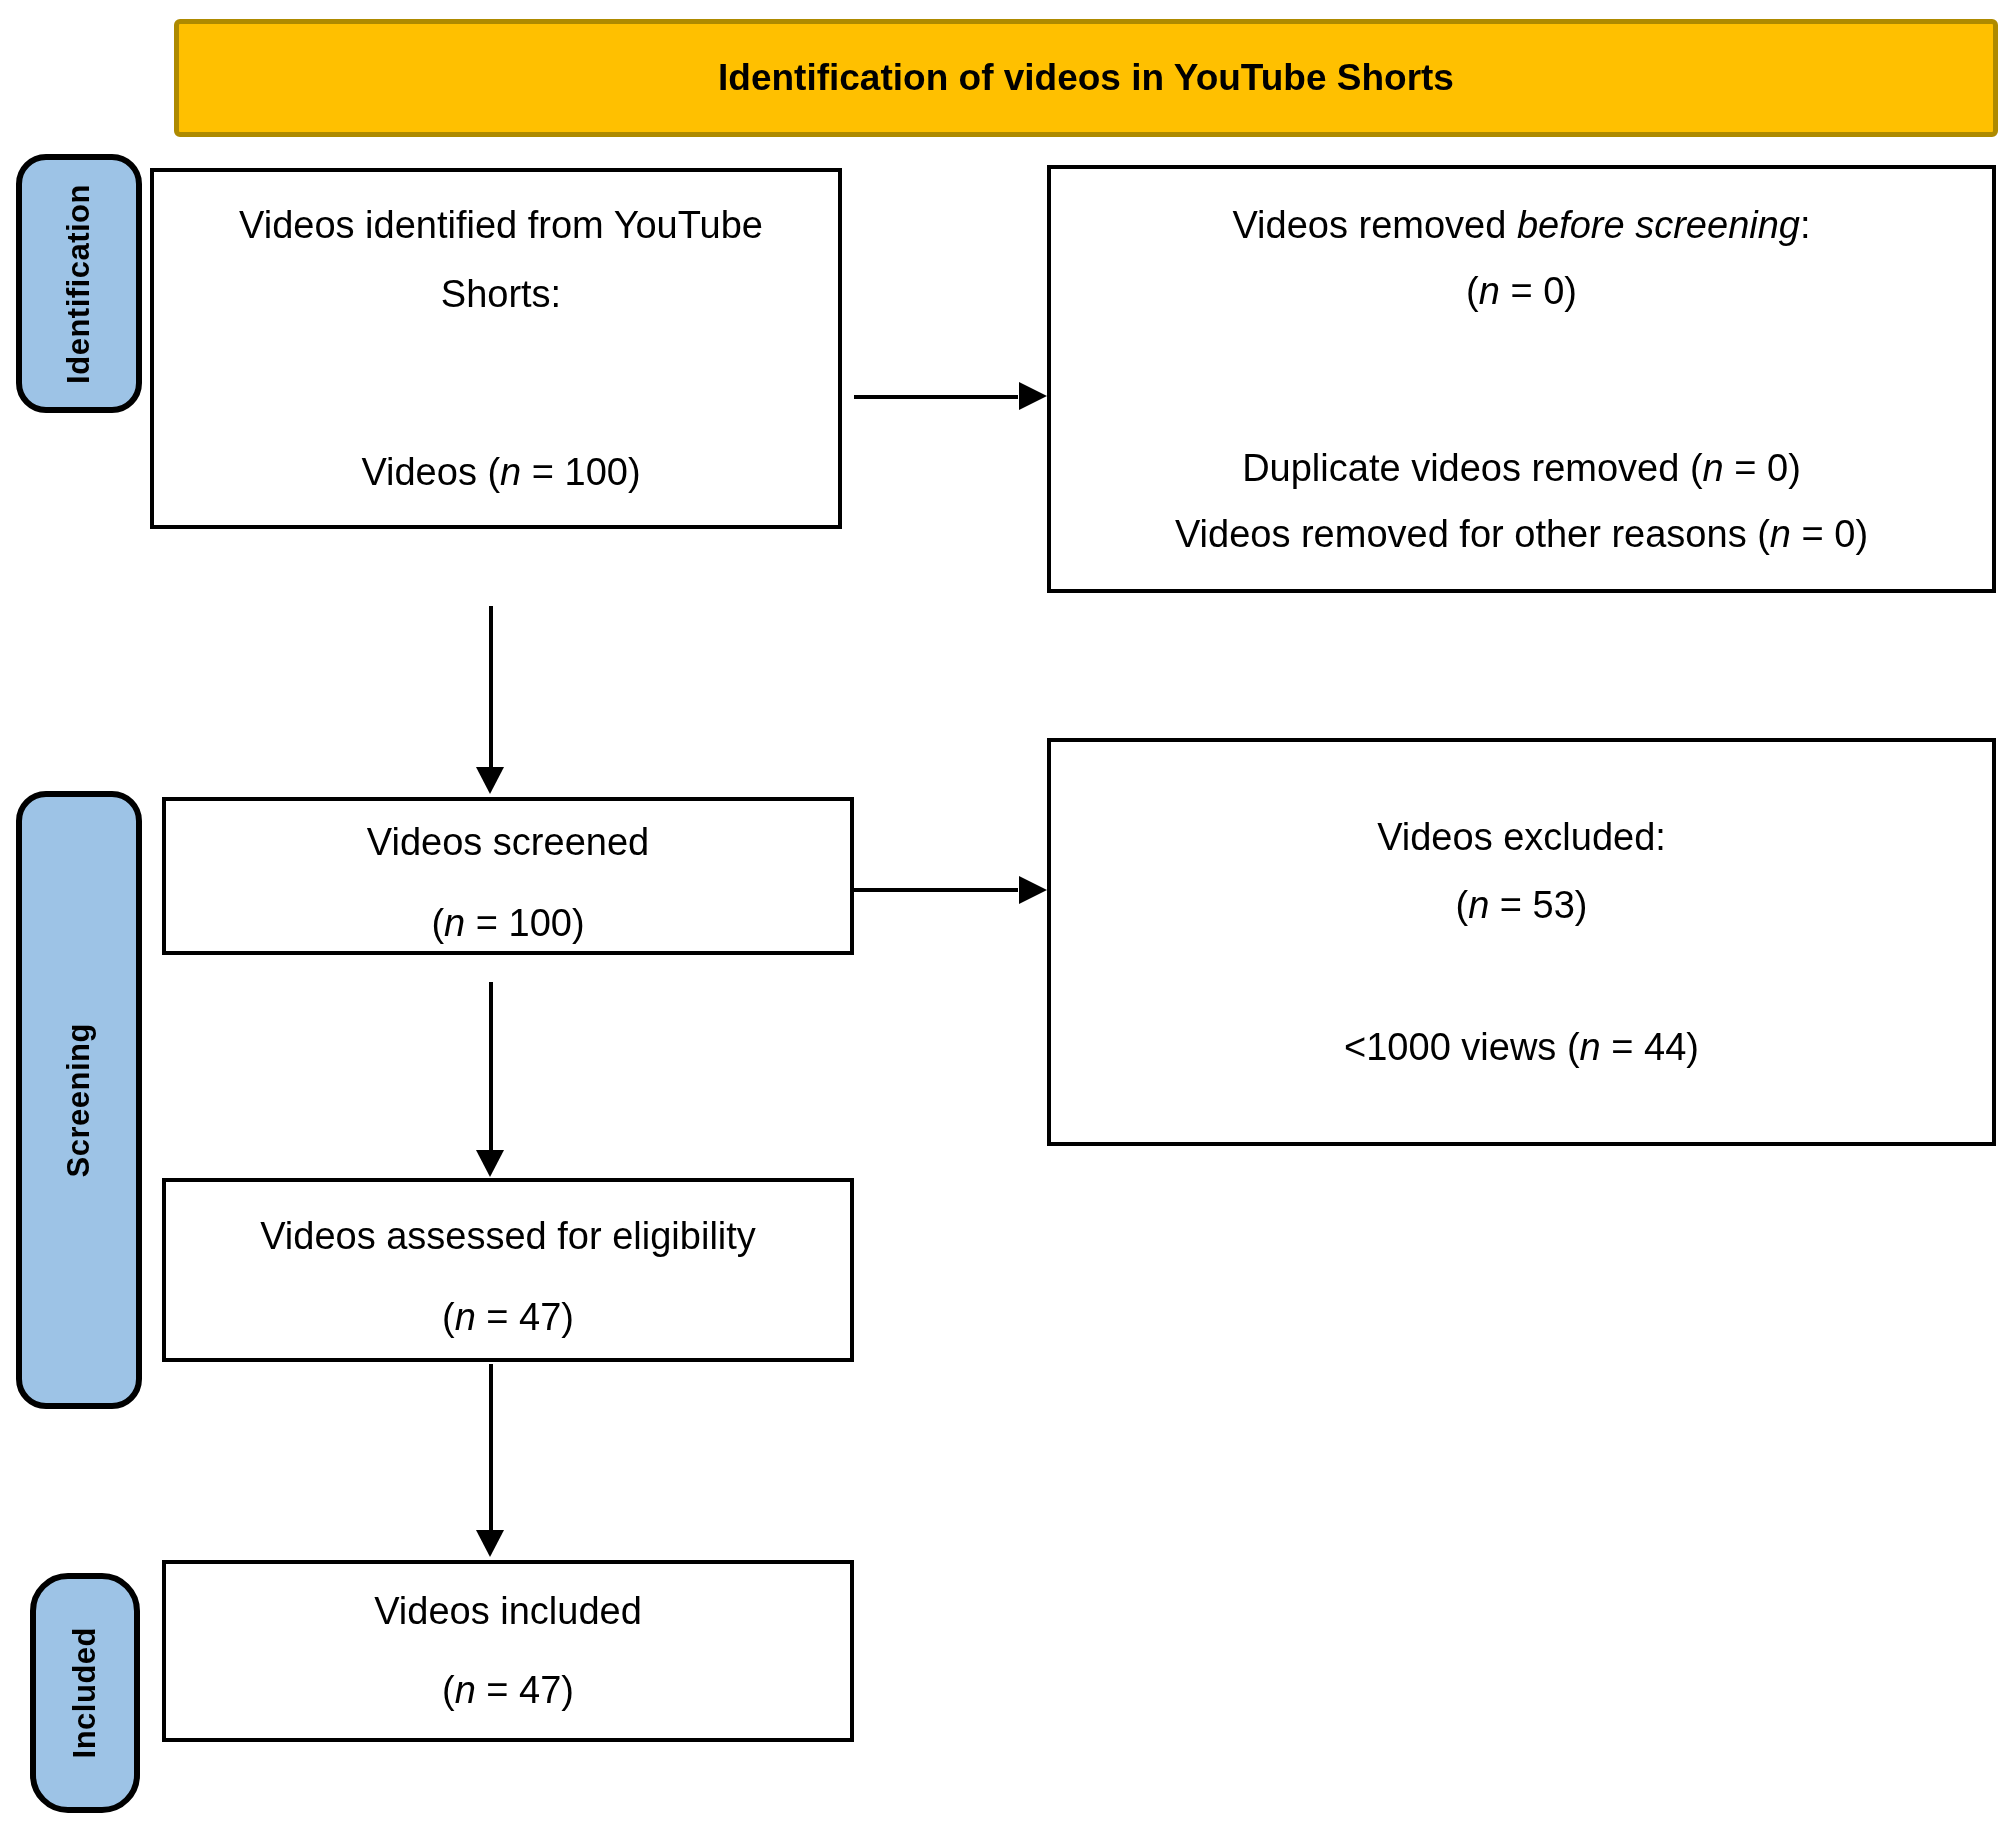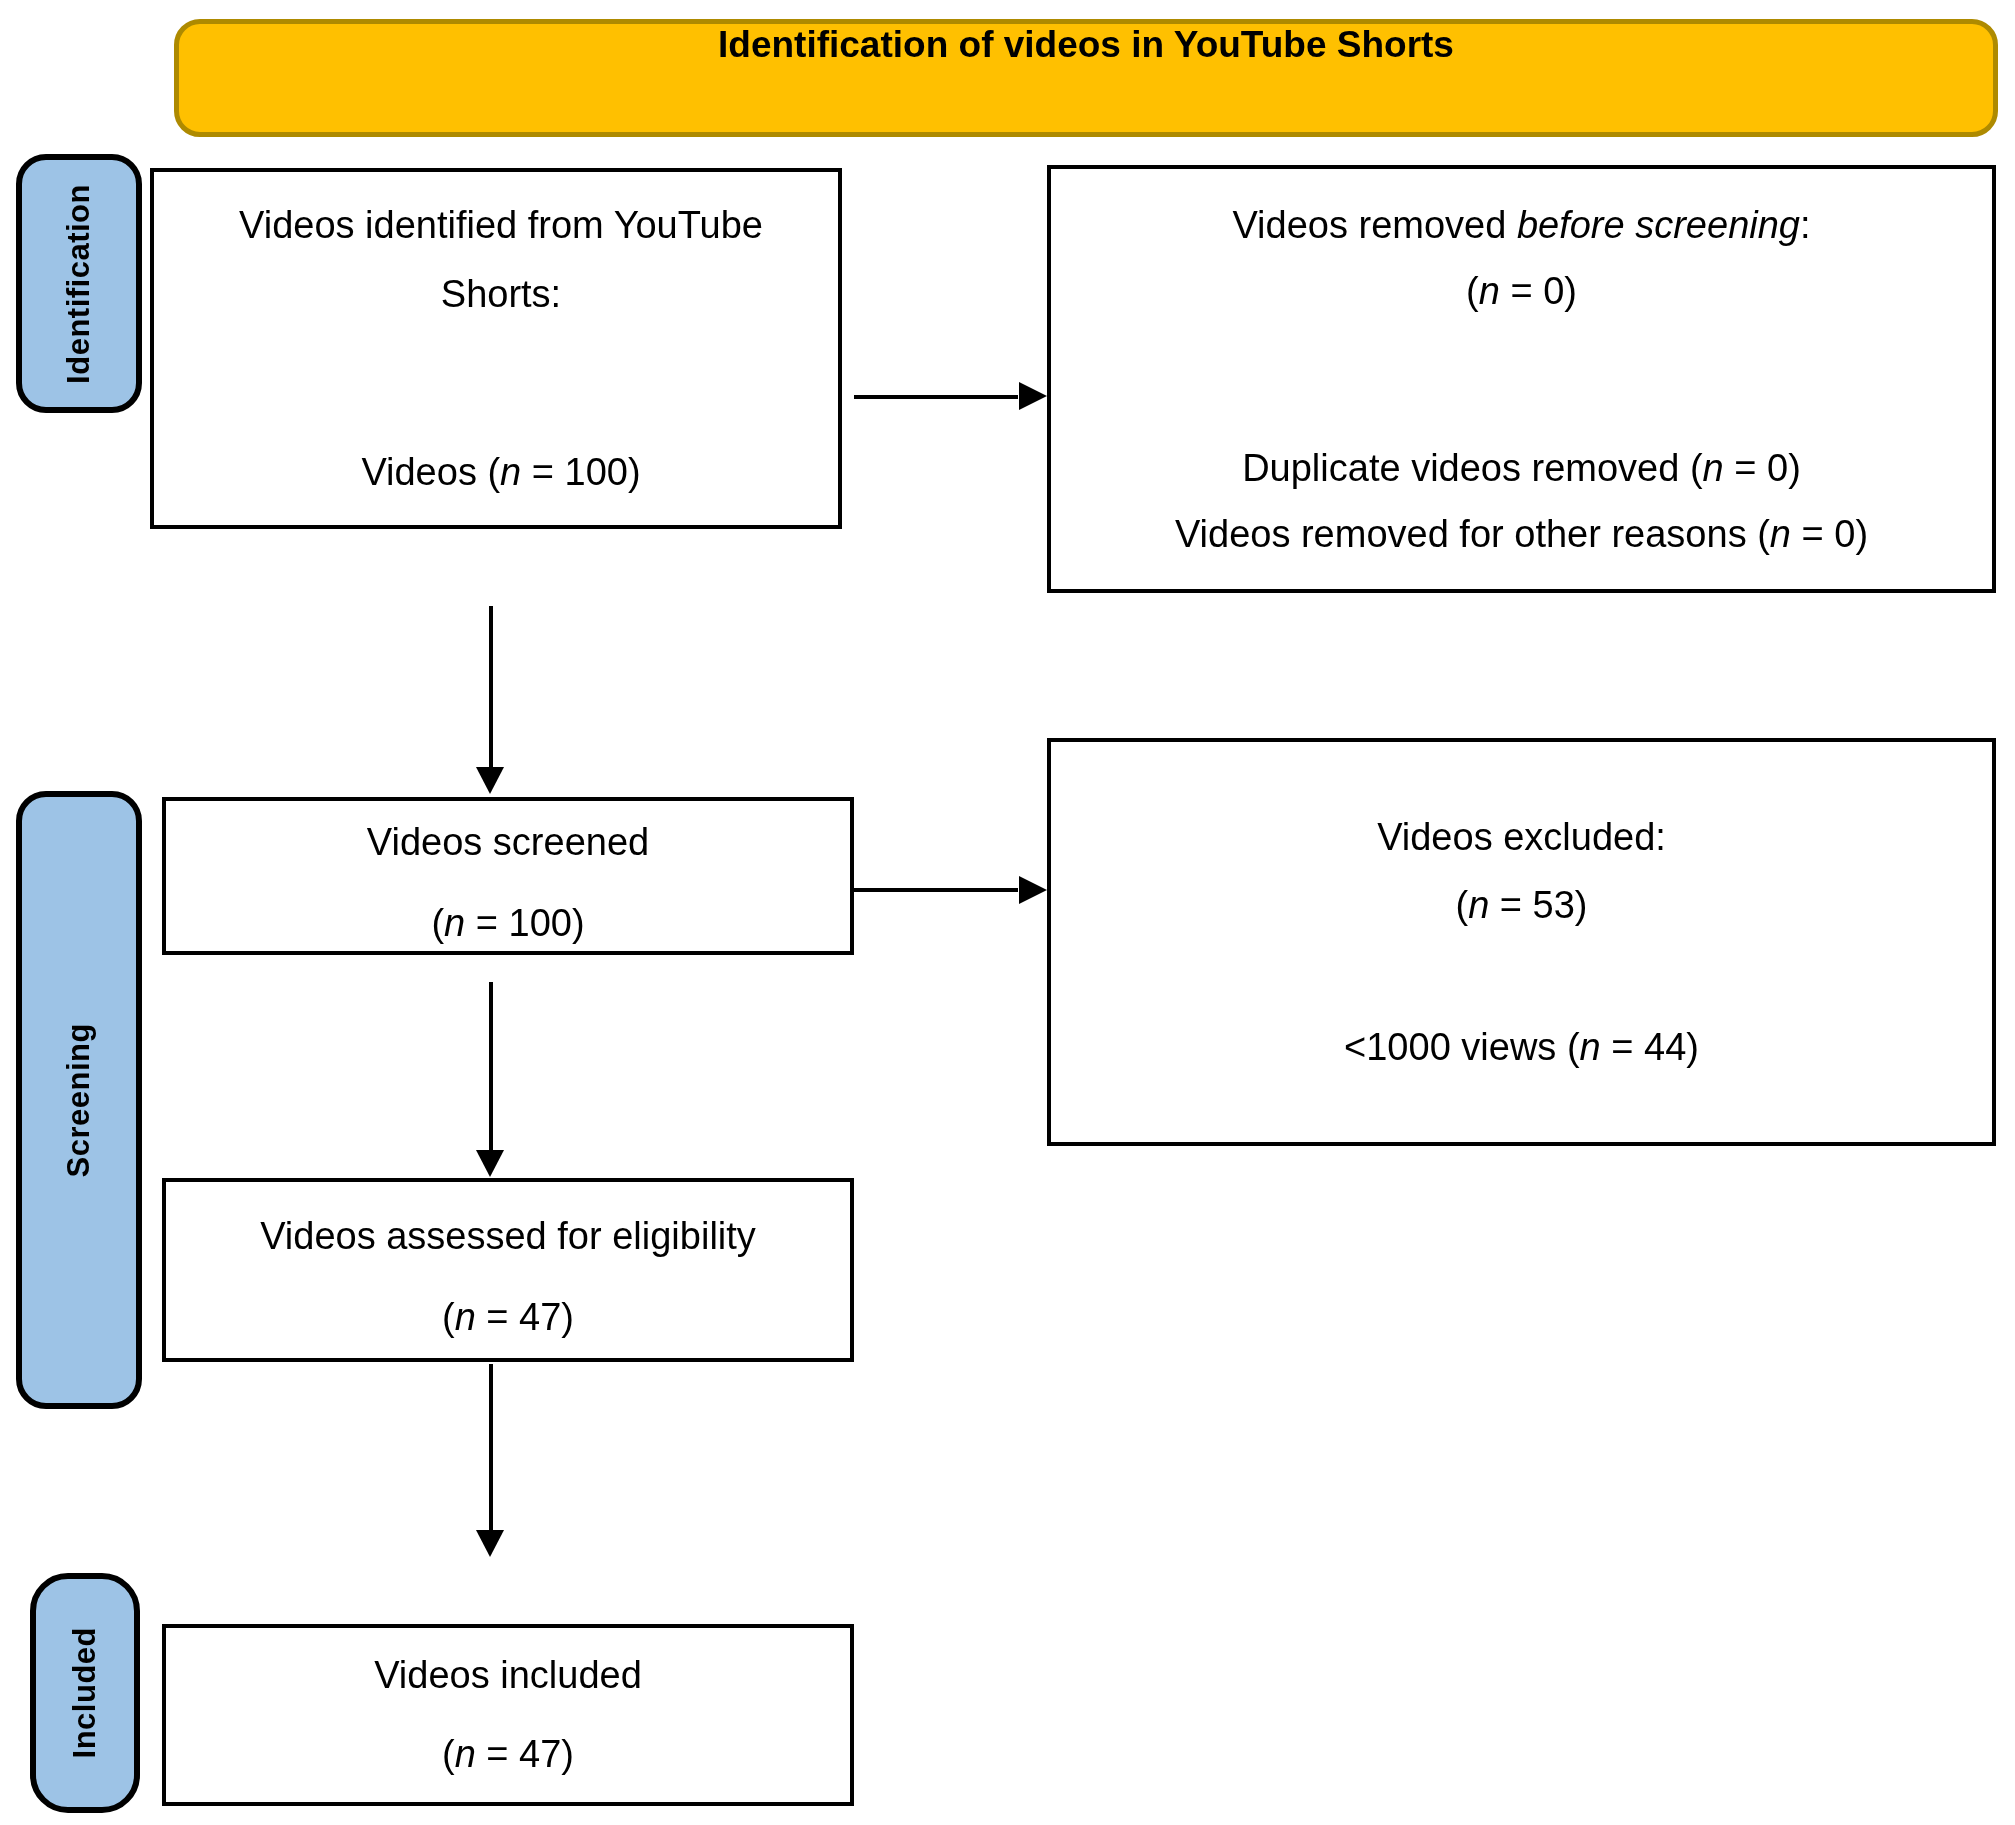--- a/index.html
+++ b/index.html
@@ -15,22 +15,22 @@
     font-family: "Liberation Sans", "DejaVu Sans", sans-serif;
     color: #000;
   }
   .canvas { position: relative; width: 2015px; height: 1825px; background: #fff; overflow: hidden; }
 
   
   .banner {
     position: absolute; left: 174px; top: 19.4px; width: 1824px; height: 118px;
     background: var(--banner-fill);
     border: 5.2px solid var(--banner-border);
-    border-radius: 26px;
-    display: flex; align-items: flex-start; justify-content: center;
+    border-radius: 6px;
+    display: flex; align-items: center; justify-content: center;
     font-weight: bold; font-size: 37px;
   }
 
   
   .stage {
     position: absolute;
     background: var(--stage-fill);
     border: 6.8px solid var(--line-color);
     border-radius: 30px;
     display: flex; align-items: center; justify-content: center;
@@ -70,21 +70,21 @@
   .box-screened { left: 162px;  top: 797px; width: 692px; height: 158px; padding-top: 13px; }
   .box-screened .ln { line-height: 81px; }
 
   .box-excluded { left: 1047px; top: 738px; width: 949px; height: 408px; }
   .box-excluded .ln { line-height: 68px; }
   .box-excluded .detail-first { margin-top: 74px; text-align: right; }
 
   .box-assessed { left: 162px;  top: 1178px; width: 692px; height: 184px; padding-top: 13px; }
   .box-assessed .ln { line-height: 81px; }
 
-  .box-included { left: 162px;  top: 1624px; width: 692px; height: 182px; }
+  .box-included { left: 162px;  top: 1560px; width: 692px; height: 182px; }
   .box-included .ln { line-height: 79px; }
 
   
   .hline { position: absolute; height: 3.7px; background: var(--line-color); }
   .vline { position: absolute; width: 3.7px;  background: var(--line-color); }
   .head-right {
     position: absolute; width: 0; height: 0;
     border-left: 28px solid var(--line-color);
     border-top: 14px solid transparent;
     border-bottom: 14px solid transparent;

